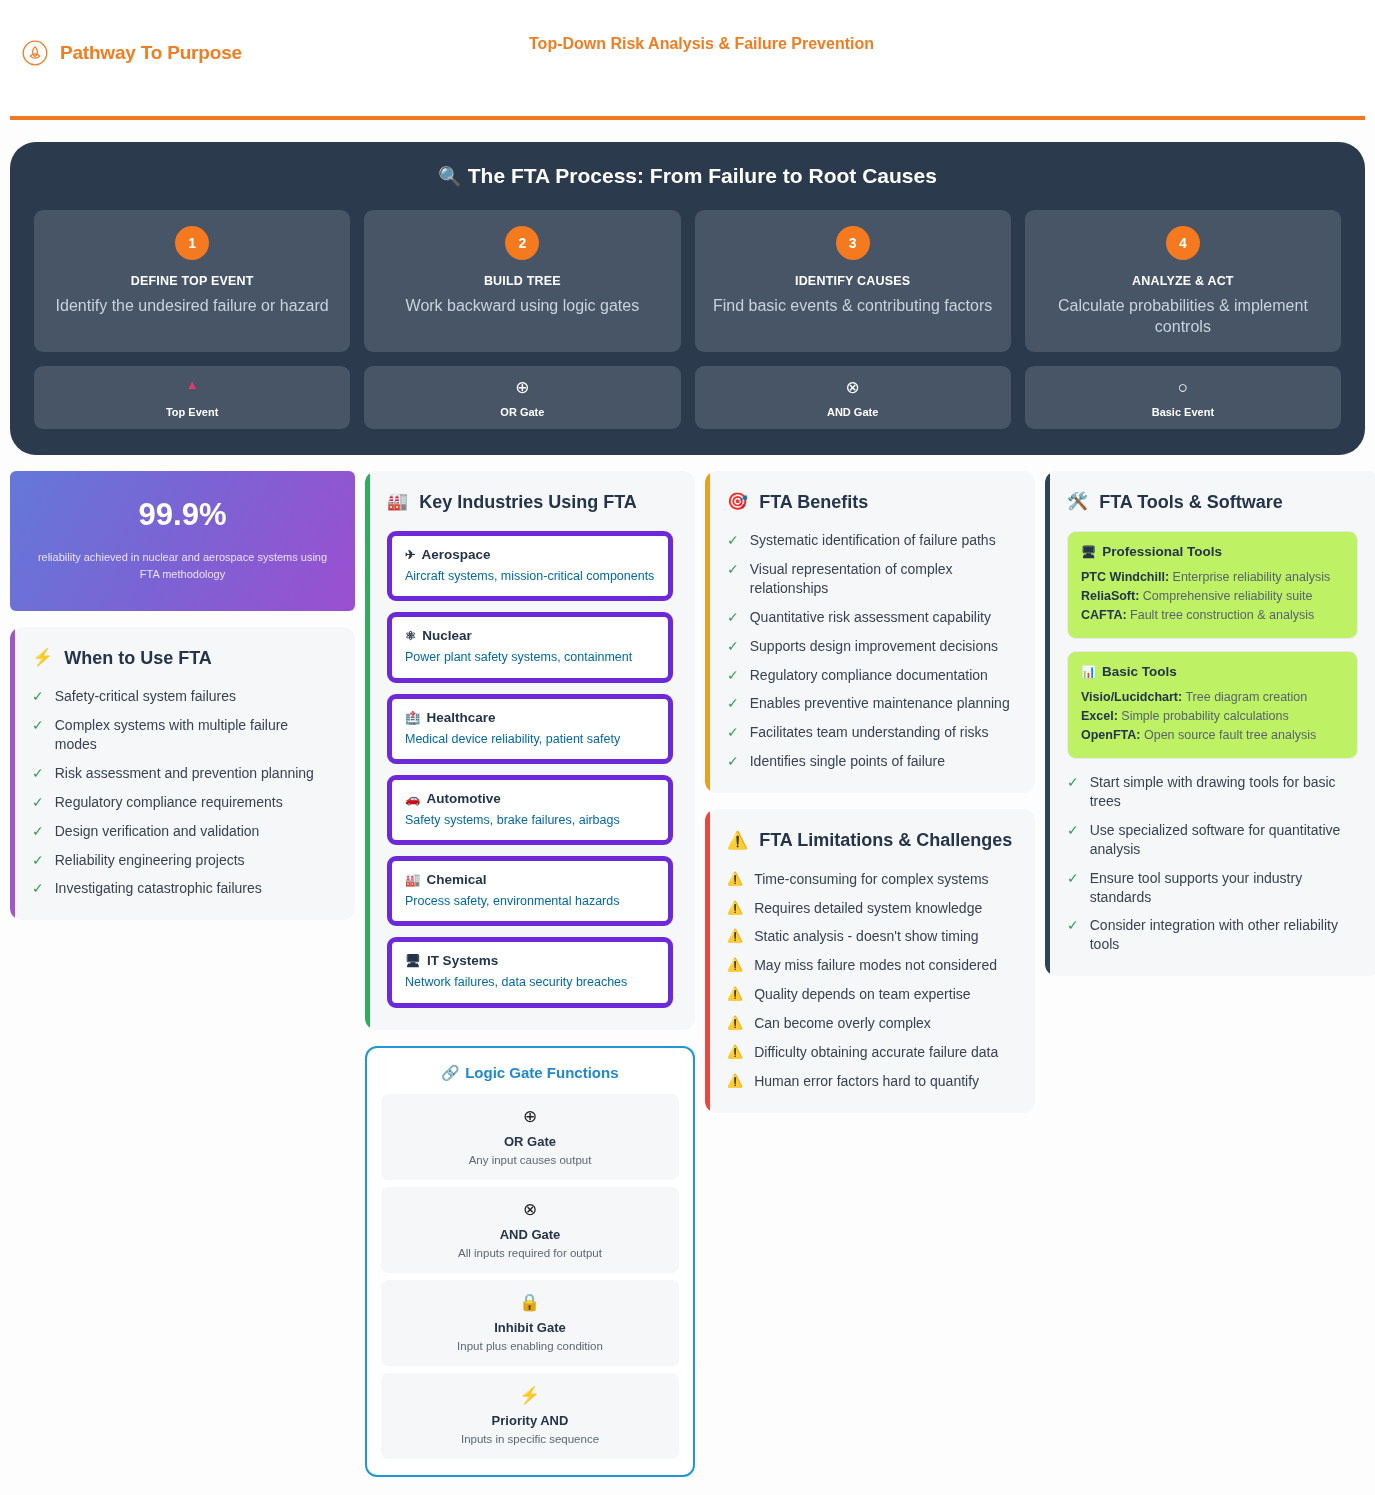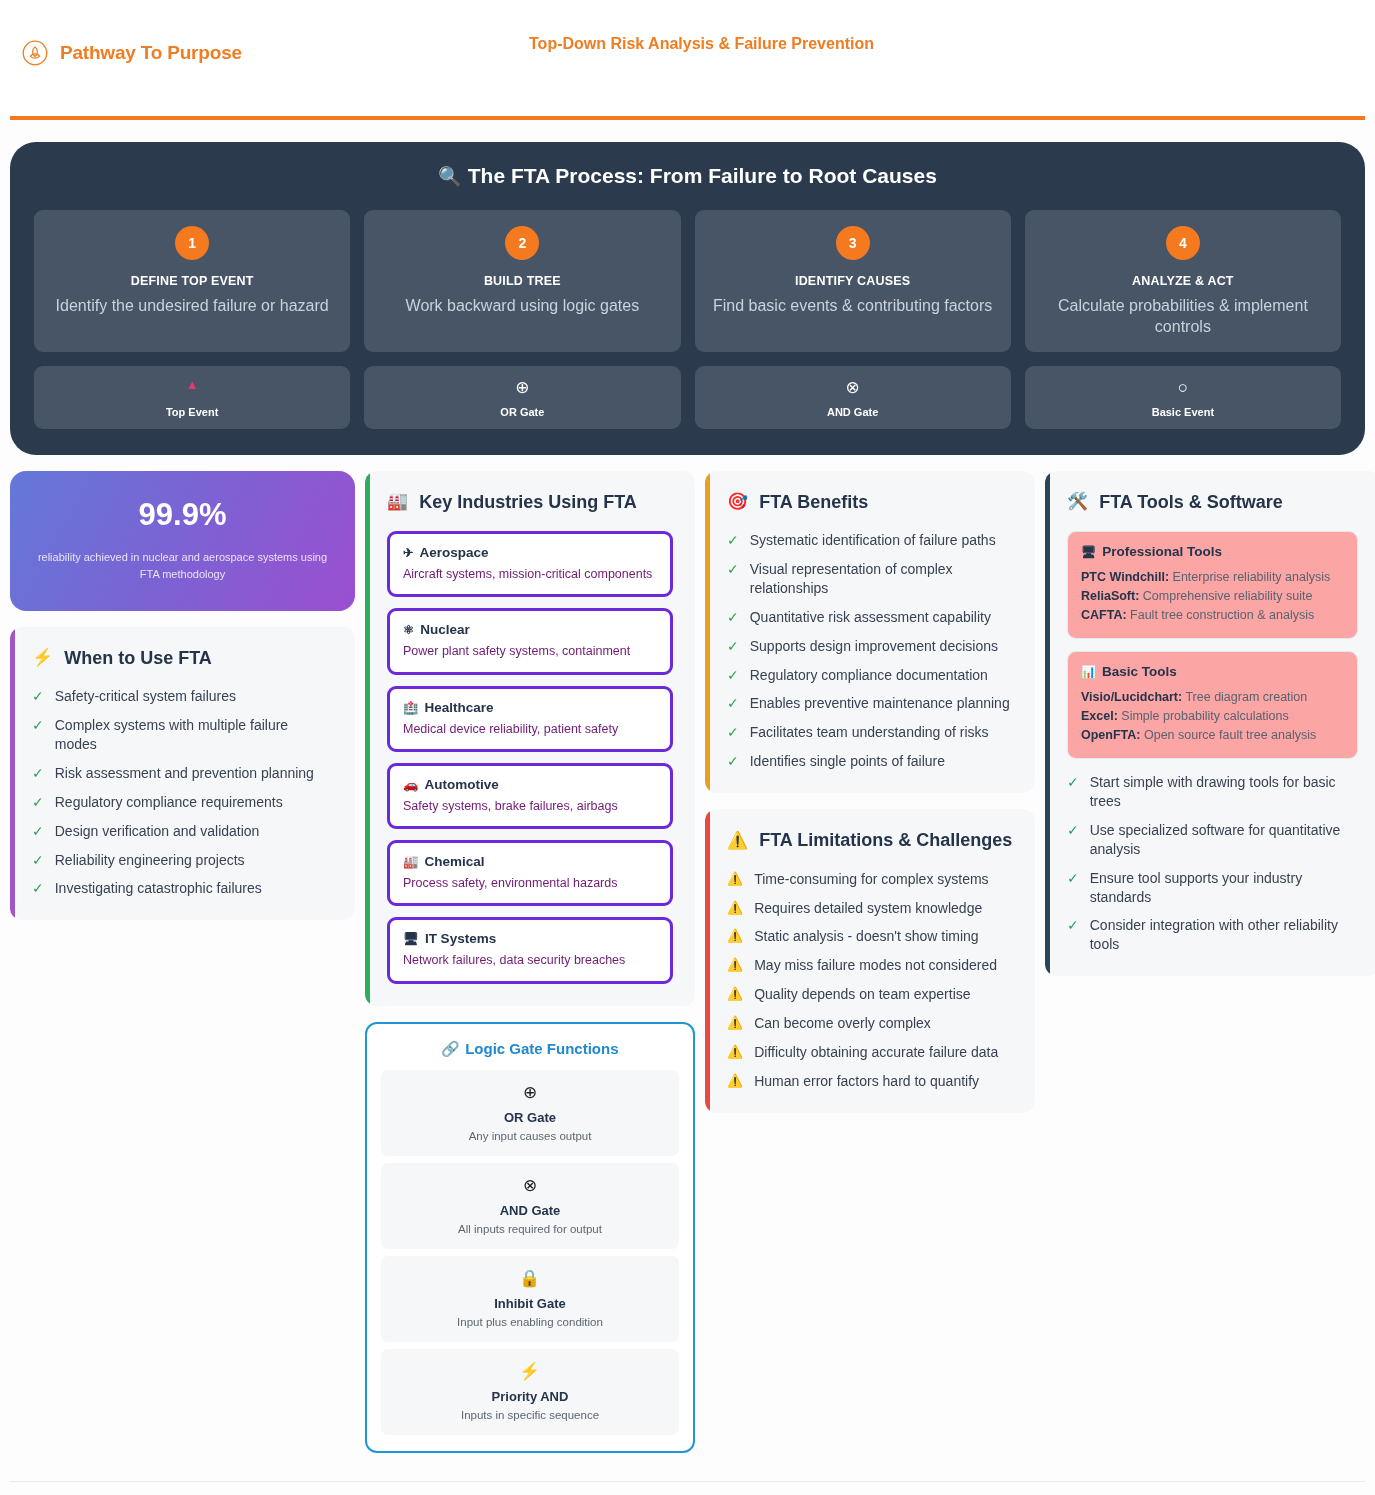--- a/index.html
+++ b/index.html
@@ -172,21 +172,21 @@
     font-size: 18px;
     font-weight: bold;
     color: #24344a;
     margin-bottom: 18px;
     line-height: 1.25;
   }
   .card-title .ic { font-size: 17px; flex: none; }
 
   
   .stat-card {
-    border-radius: 16px;
+    border-radius: 6px;
     padding: 26px 20px 28px 20px;
     text-align: center;
     background: linear-gradient(118deg, #6478d8 0%, #7b63d4 48%, #9b4fd0 100%);
   }
   .stat-value {
     color: #ffffff;
     font-size: 31px;
     font-weight: bold;
     margin-bottom: 16px;
   }
@@ -207,32 +207,32 @@
     line-height: 1.35;
   }
   .check-item .mk { color: #2e9e54; font-size: 14px; flex: none; line-height: 1.35; }
   .warn-item .mk { color: #eaa21e; font-size: 13px; flex: none; line-height: 1.4; }
   .warn-item { display:flex; gap: 11px; align-items: flex-start; font-size: 14px; color:#384252; line-height:1.35; }
 
   
   .ind-list { display: flex; flex-direction: column; gap: 11px; }
   .ind-item {
     background: #ffffff;
-    border: 3px solid #6d28d9;
+    border: 5px solid #6d28d9;
     border-radius: 9px;
     padding: 11px 13px 12px 13px;
   }
   .ind-name {
     font-size: 13.5px;
     font-weight: bold;
     color: #24344a;
     margin-bottom: 6px;
   }
   .ind-name .ic { margin-right: 6px; font-size: 12.5px; }
-  .ind-desc { font-size: 12.5px; color: #701a75; line-height: 1.3; }
+  .ind-desc { font-size: 12.5px; color: #0369a1; line-height: 1.3; }
 
   
   .gate-card {
     border: 2px solid #2196d4;
     border-radius: 12px;
     background: #ffffff;
     padding: 16px 14px 16px 14px;
   }
   .gate-title {
     text-align: center;
@@ -248,21 +248,21 @@
     border-radius: 7px;
     padding: 13px 8px 14px 8px;
     text-align: center;
   }
   .gate-glyph { font-size: 17px; color: #222; height: 23px; line-height: 1.2; }
   .gate-name { font-size: 13px; font-weight: bold; color: #24344a; margin-top: 4px; }
   .gate-desc { font-size: 11.5px; color: #5d6772; margin-top: 5px; }
 
   
   .tool-box {
-    background: #fca5a5;
+    background: #bef264;
     border: 1px solid #e6e9ee;
     border-radius: 9px;
     padding: 12px 19px 13px 13px;
     margin-bottom: 12px;
   }
   .tool-box-title {
     font-size: 13.5px;
     font-weight: bold;
     color: #24344a;
     margin-bottom: 9px;

